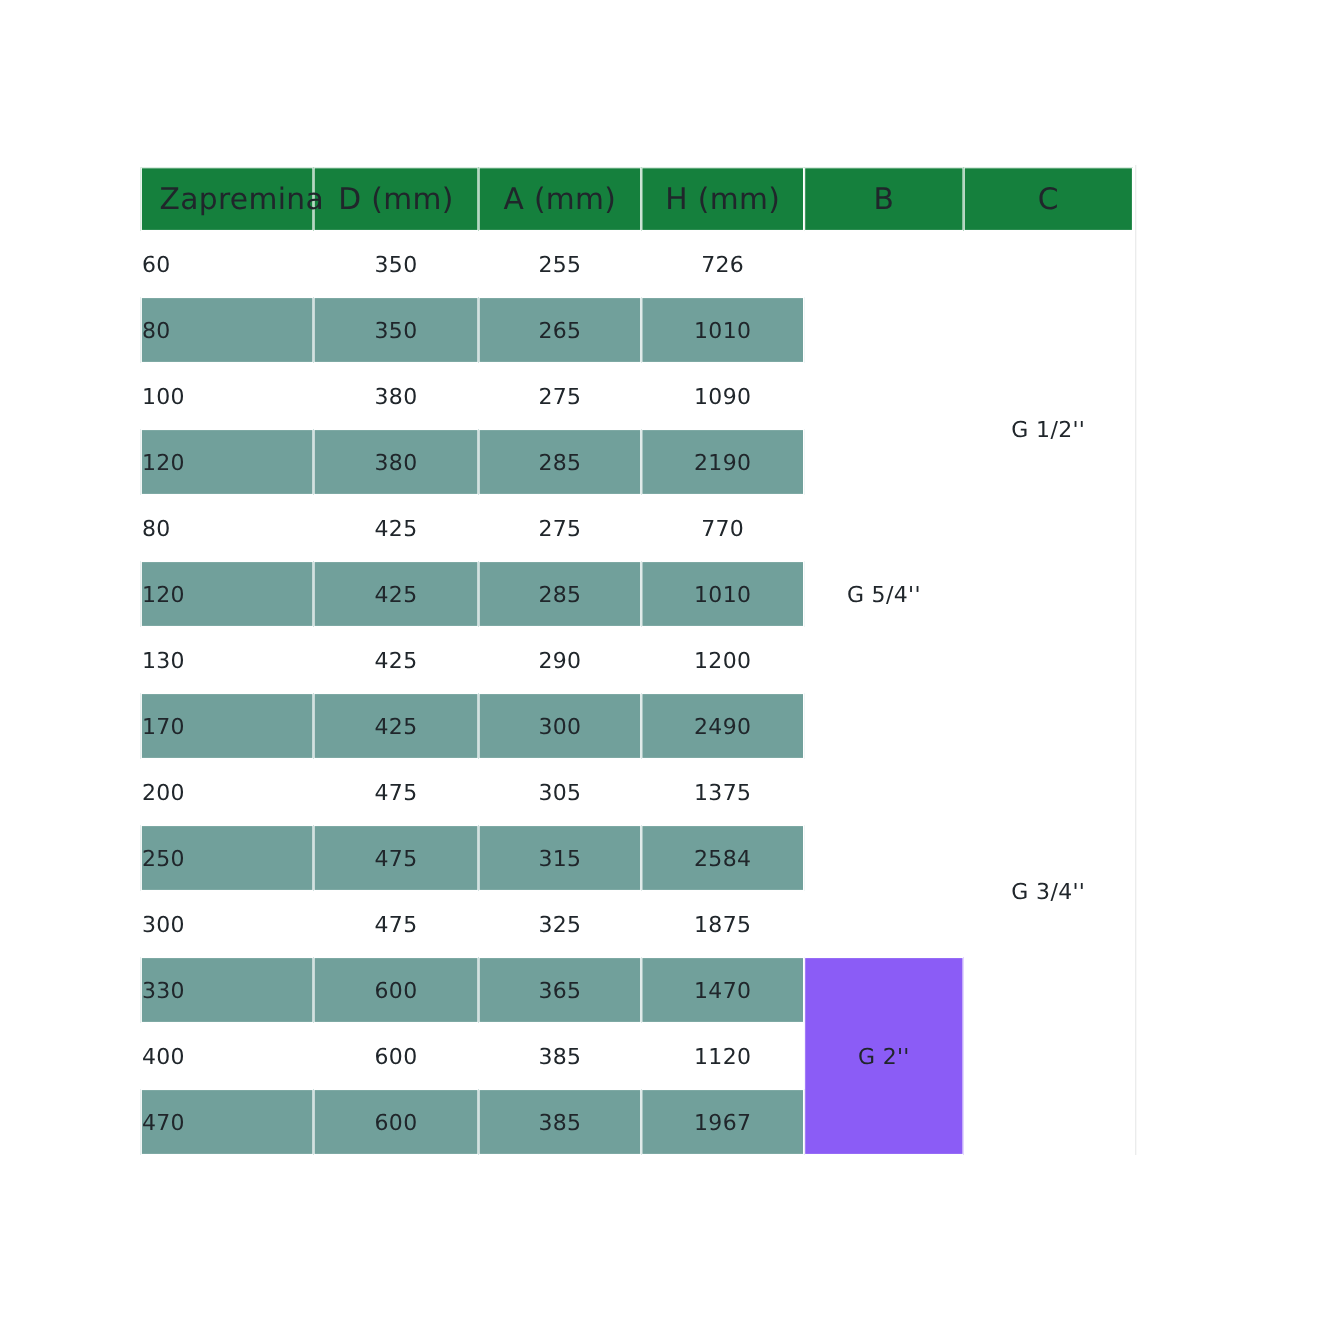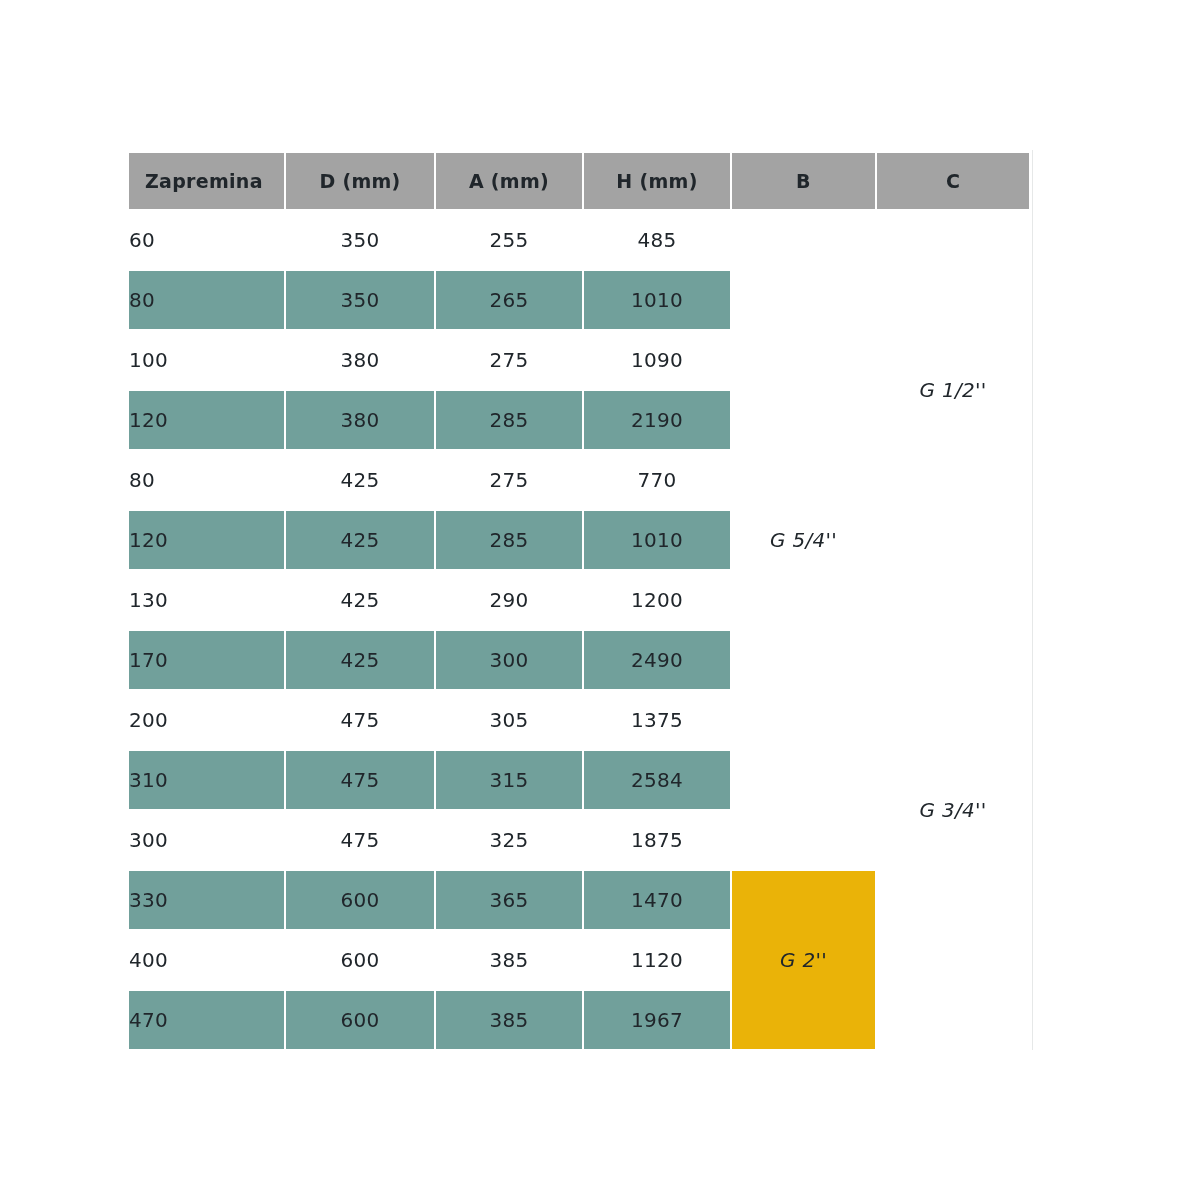--- a/index.html
+++ b/index.html
@@ -54,25 +54,25 @@
     padding: 0;
     height: 60px;
     box-sizing: border-box;
     font-size: 20px;
     color: #20262b;
     vertical-align: middle;
     letter-spacing: 0.3px;
   }
 
   table.spec-table thead th {
-    background: #a3a3a3;
-    font-weight: bold;
+    background: #15803d;
+    font-weight: normal;
     text-align: center;
     height: 58px;
-    font-size: 19px;
+    font-size: 27px;
   }
   table.spec-table thead th.th-zapremina {
     text-align: left;
     padding-left: 16px;
   }
 
   
   tr.row-white > td.data-cell { background: #ffffff; }
   tr.row-tint  > td.data-cell { background: #71a09b; }
 
@@ -85,24 +85,23 @@
     text-align: center;
     margin-top: 26px;
   }
 
   
   td.cell-thread {
     text-align: center;
     vertical-align: top;
     padding-top: 18px;
     font-size: 20px;
-    font-style: italic;
   }
   td.cell-thread.bg-white { background: #ffffff; }
-  td.cell-thread.bg-tint  { background: #eab308; }
+  td.cell-thread.bg-tint  { background: #8b5cf6; }
 </style>
 </head>
 <body>
 
 <div id="page-rule"></div>
 
 <div id="table-wrap">
   <table class="spec-table">
     <colgroup>
       <col class="c-zapremina">
@@ -120,21 +119,21 @@
         <th>H (mm)</th>
         <th>B</th>
         <th>C</th>
       </tr>
     </thead>
     <tbody id="table-body">
         <tr class="row-white">
           <td class="data-cell cell-volume">60</td>
           <td class="data-cell cell-num">350</td>
           <td class="data-cell cell-num">255</td>
-          <td class="data-cell cell-num">485</td>
+          <td class="data-cell cell-num">726</td>
           <td class="cell-thread bg-white" rowspan="11">G 5/4''</td>
           <td class="cell-thread bg-white" rowspan="6">G 1/2''</td>
         </tr>
         <tr class="row-tint">
           <td class="data-cell cell-volume">80</td>
           <td class="data-cell cell-num">350</td>
           <td class="data-cell cell-num">265</td>
           <td class="data-cell cell-num">1010</td>
         </tr>
         <tr class="row-white">
@@ -174,21 +173,21 @@
           <td class="data-cell cell-num">300</td>
           <td class="data-cell cell-num">2490</td>
         </tr>
         <tr class="row-white">
           <td class="data-cell cell-volume">200</td>
           <td class="data-cell cell-num">475</td>
           <td class="data-cell cell-num">305</td>
           <td class="data-cell cell-num">1375</td>
         </tr>
         <tr class="row-tint">
-          <td class="data-cell cell-volume">310</td>
+          <td class="data-cell cell-volume">250</td>
           <td class="data-cell cell-num">475</td>
           <td class="data-cell cell-num">315</td>
           <td class="data-cell cell-num">2584</td>
         </tr>
         <tr class="row-white">
           <td class="data-cell cell-volume">300</td>
           <td class="data-cell cell-num">475</td>
           <td class="data-cell cell-num">325</td>
           <td class="data-cell cell-num">1875</td>
         </tr>

